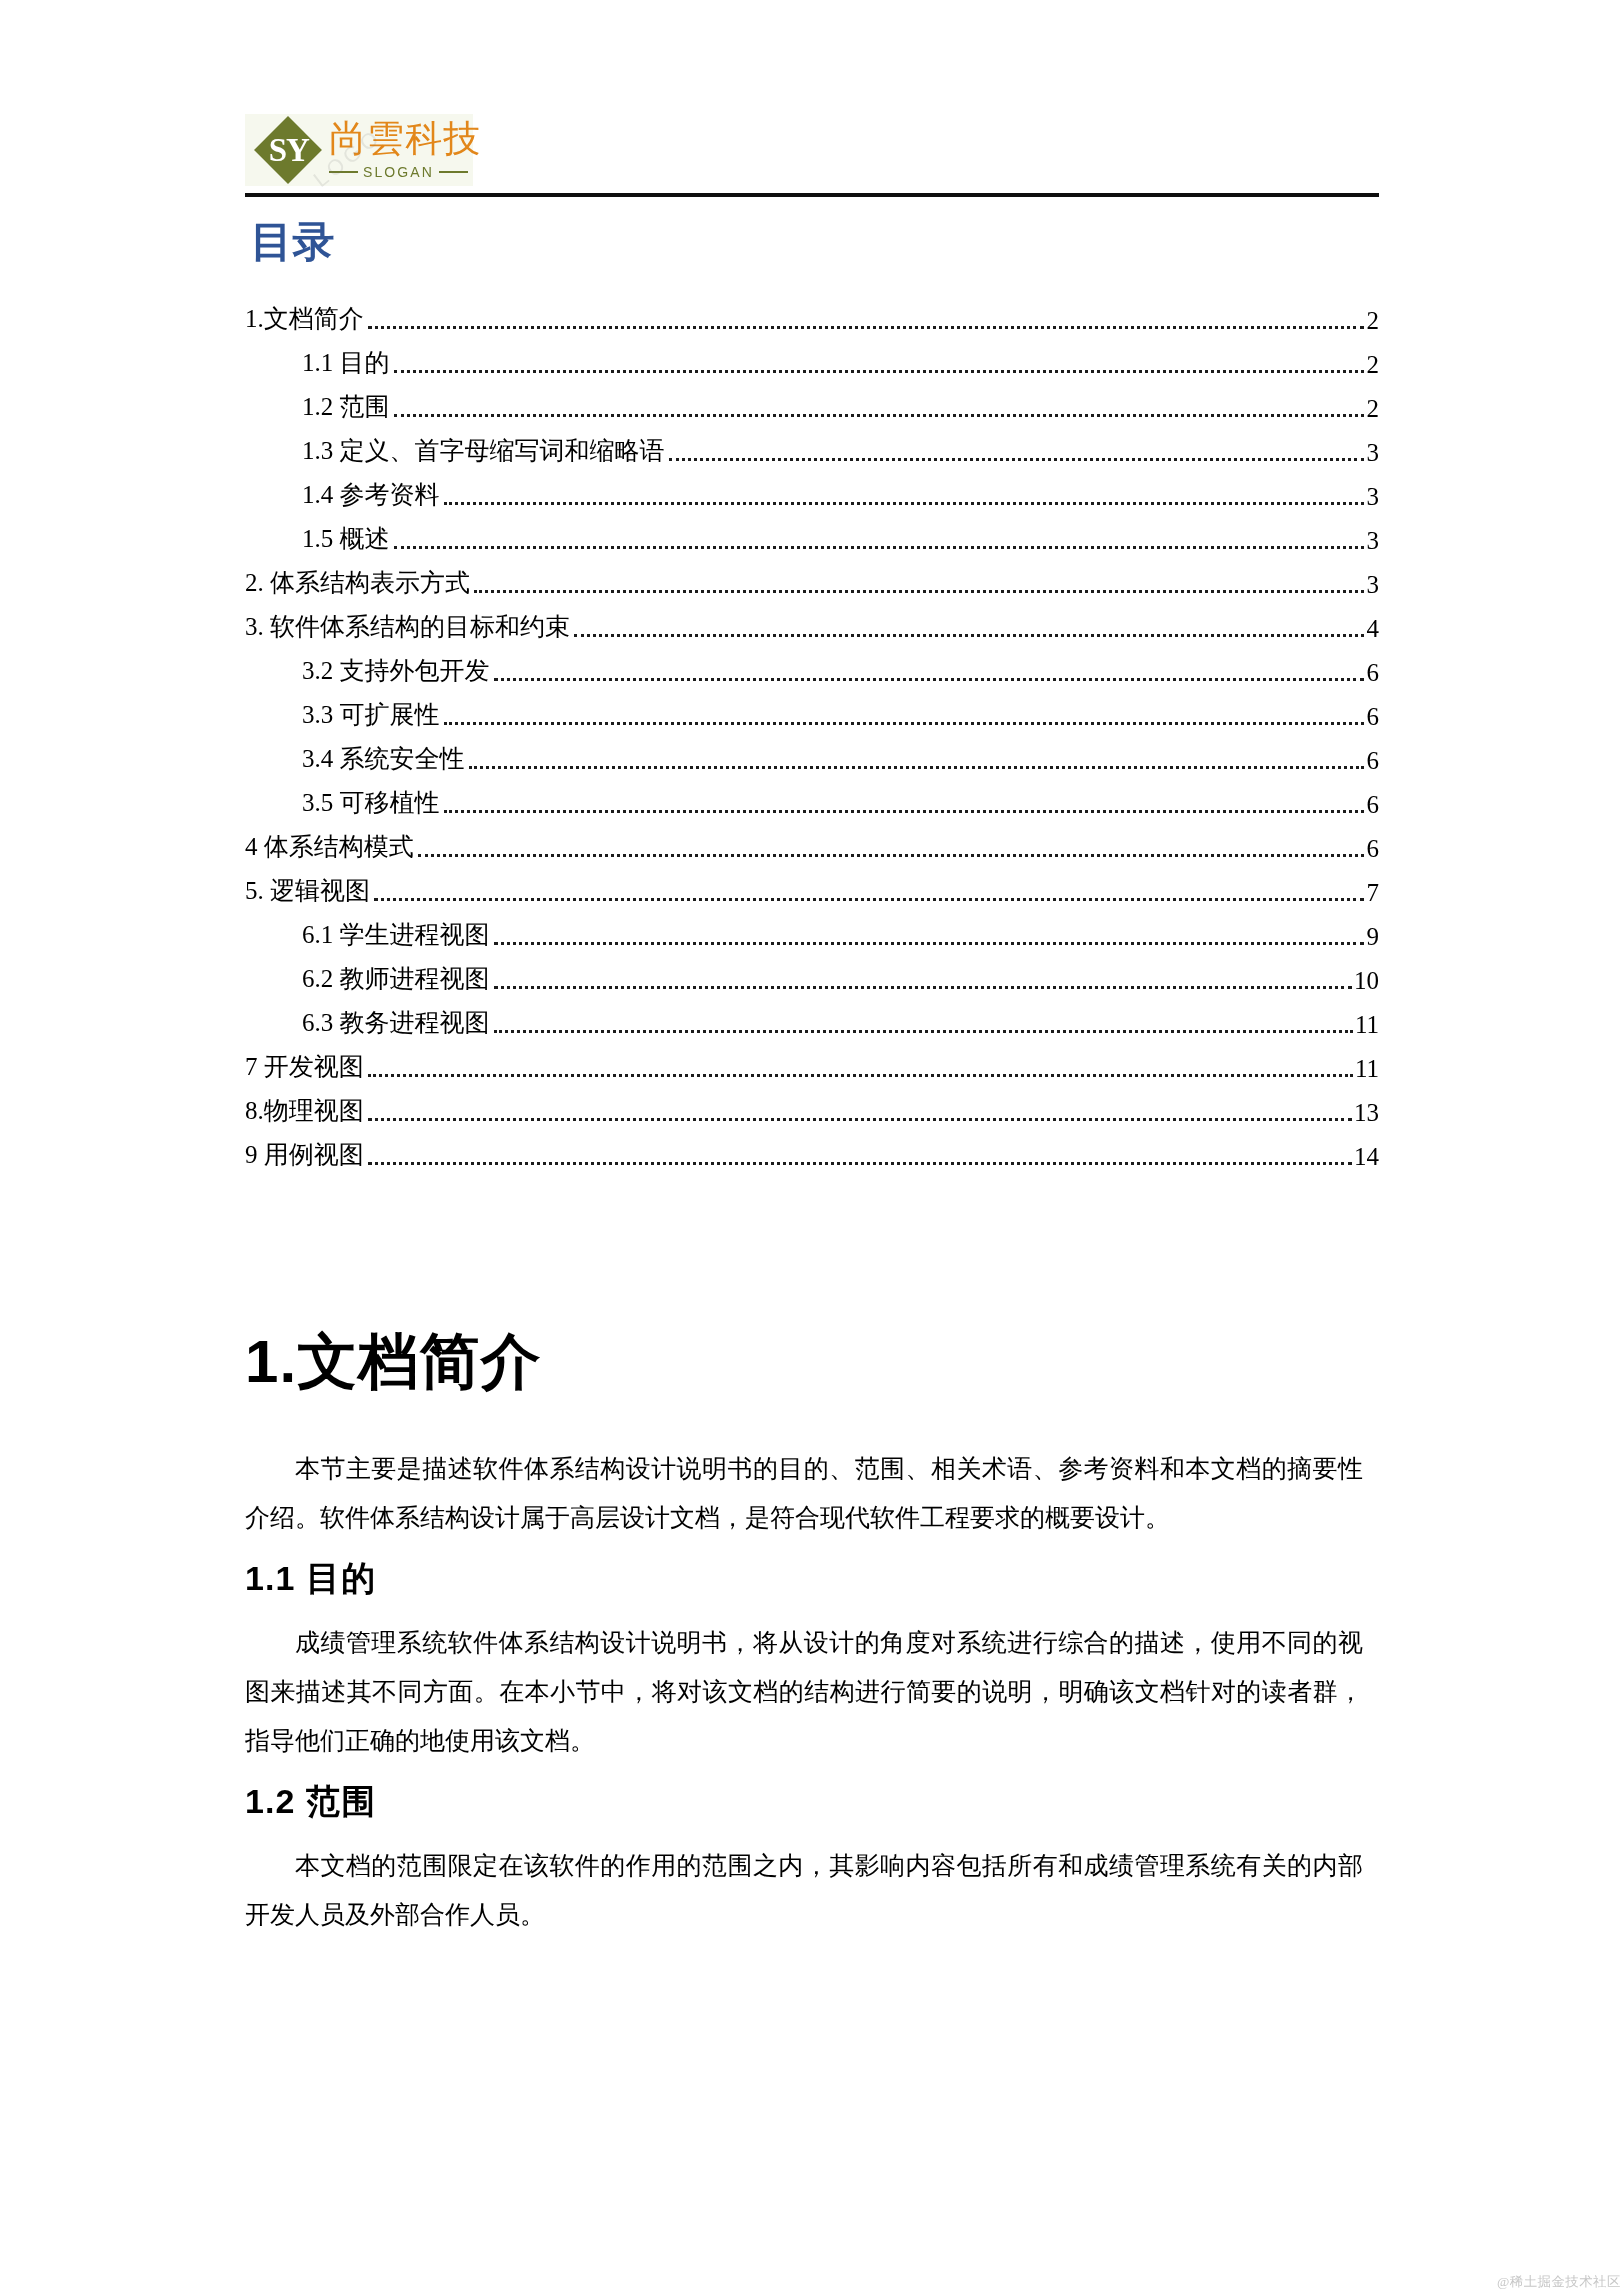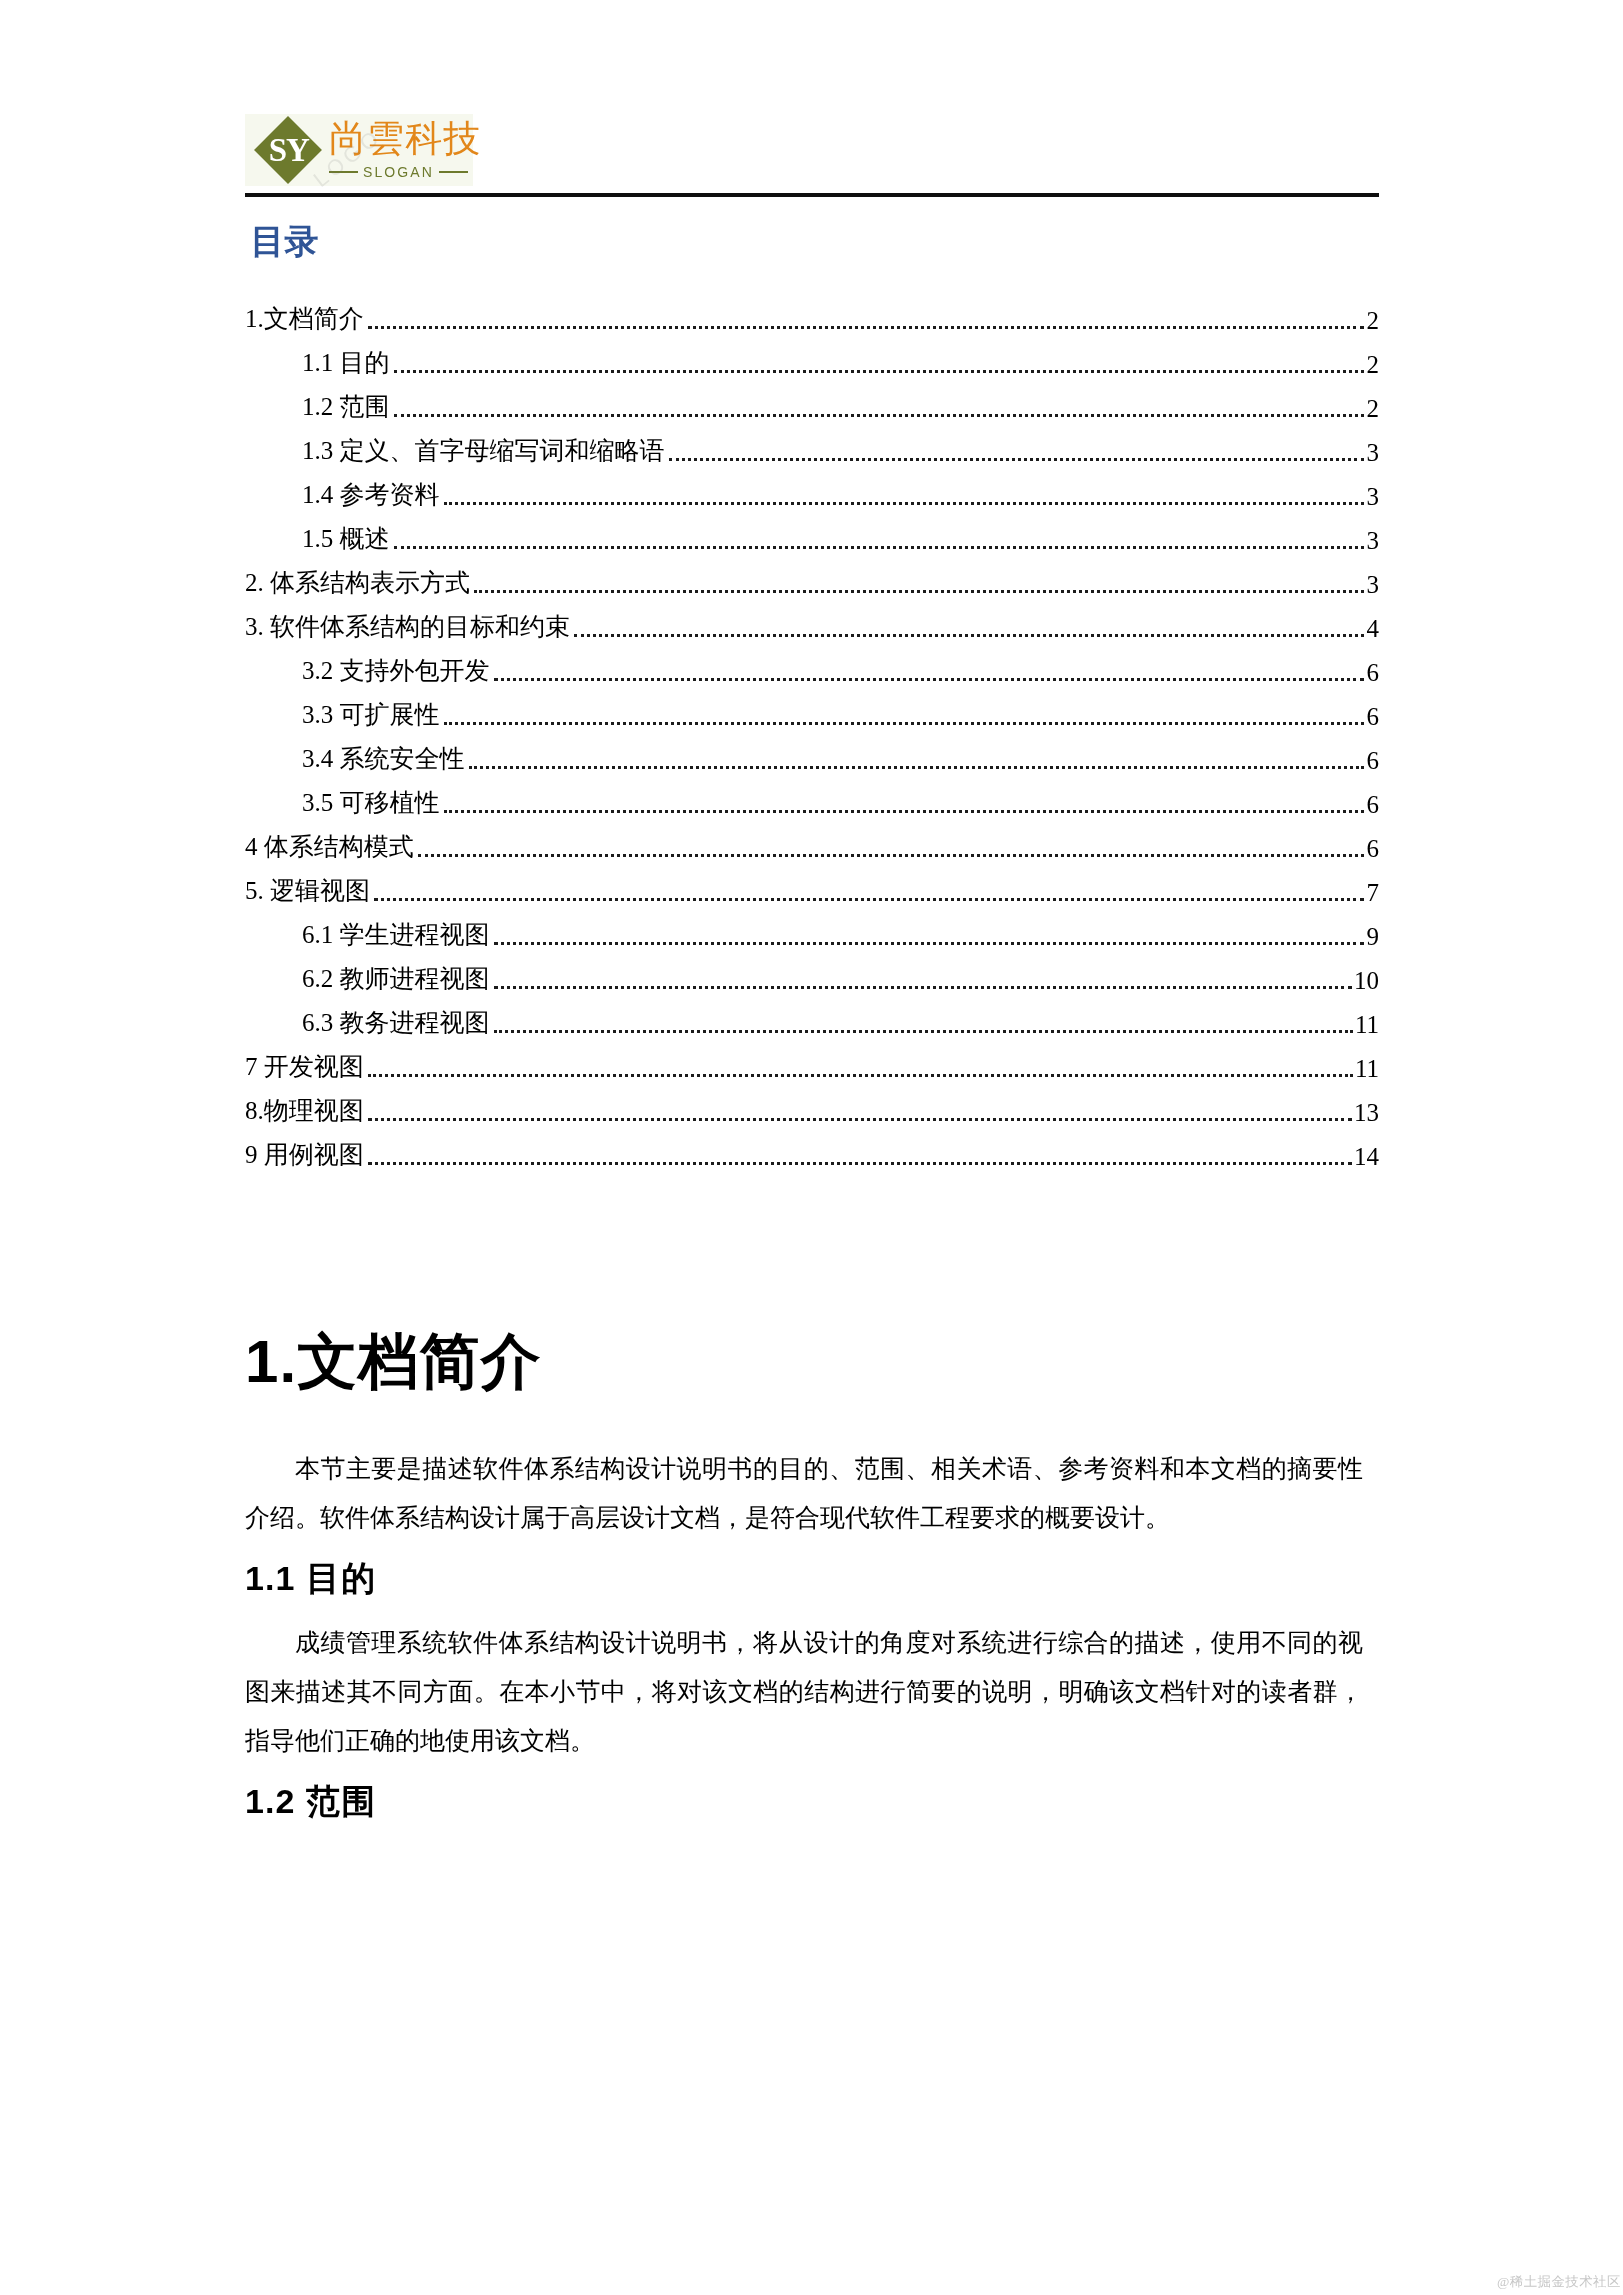--- a/index.html
+++ b/index.html
@@ -42,21 +42,21 @@
     transform:rotate(-38deg); transform-origin:left top;
     font-family:"Liberation Sans","DejaVu Sans",sans-serif;
     pointer-events:none;
   }
 
   
   .header-rule { margin-top:7px; height:3.8px; background:#0e0e0e; }
 
   
   .toc-title {
-    margin:25px 0 0 5.4px; font-size:34px; line-height:40px;
+    margin:25px 0 0 5.4px; font-size:42px; line-height:40px;
     font-weight:bold; color:#2f5496;
     font-family:"Liberation Serif","DejaVu Serif",serif;
   }
   .toc { margin-top:30px; }
   .toc-row { display:flex; align-items:flex-end; height:44px; font-size:25px; }
   .toc-row.lvl2 { padding-left:57px; }
   .toc-label { white-space:nowrap; padding-bottom:1.1px; }
   .toc-leader { flex:1; margin:0 2.1px 6.4px 4.3px; border-bottom:3.2px dotted #1b1b1b; min-width:21.5px; }
   .toc-page { padding-bottom:1.1px; font-family:"Liberation Serif","DejaVu Serif",serif; }
 
@@ -211,18 +211,19 @@
         </div>
     </nav>
 
     <div class="sec-h1">1.文档简介</div>
     <p class="body-para">本节主要是描述软件体系结构设计说明书的目的、范围、相关术语、参考资料和本文档的摘要性介绍。软件体系结构设计属于高层设计文档，是符合现代软件工程要求的概要设计。</p>
 
     <div class="sec-h2">1.1 目的</div>
     <p class="body-para tight">成绩管理系统软件体系结构设计说明书，将从设计的角度对系统进行综合的描述，使用不同的视图来描述其不同方面。在本小节中，将对该文档的结构进行简要的说明，明确该文档针对的读者群，指导他们正确的地使用该文档。</p>
 
     <div class="sec-h2">1.2 范围</div>
+    <p class="body-para tight">本文档的范围限定在该软件的作用的范围之内，其影响内容包括所有和成绩管理系统有关的内部开发人员及外部合作人员。</p>
 
   </div>
 
   <div class="footer-watermark">@稀土掘金技术社区</div>
 </div>
 
 
 </body></html>

